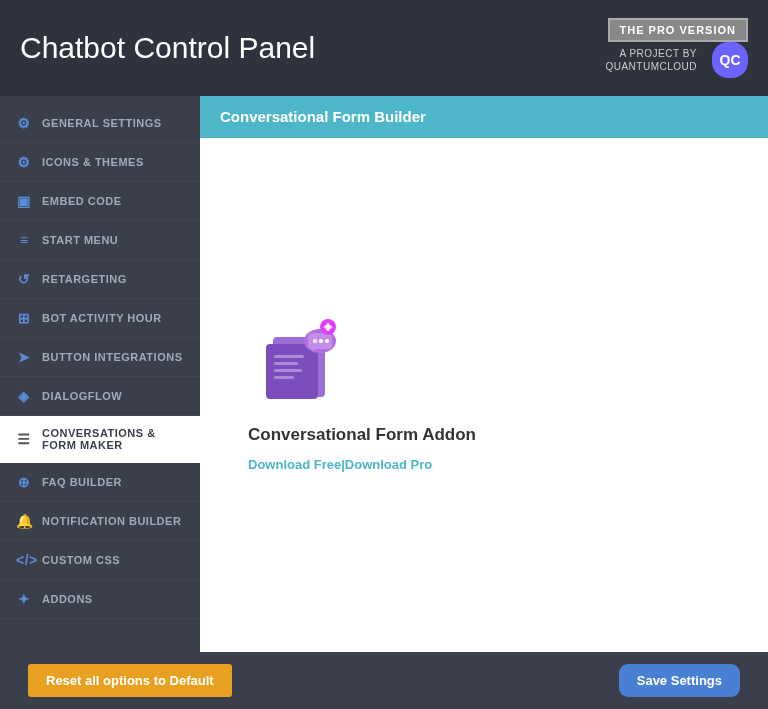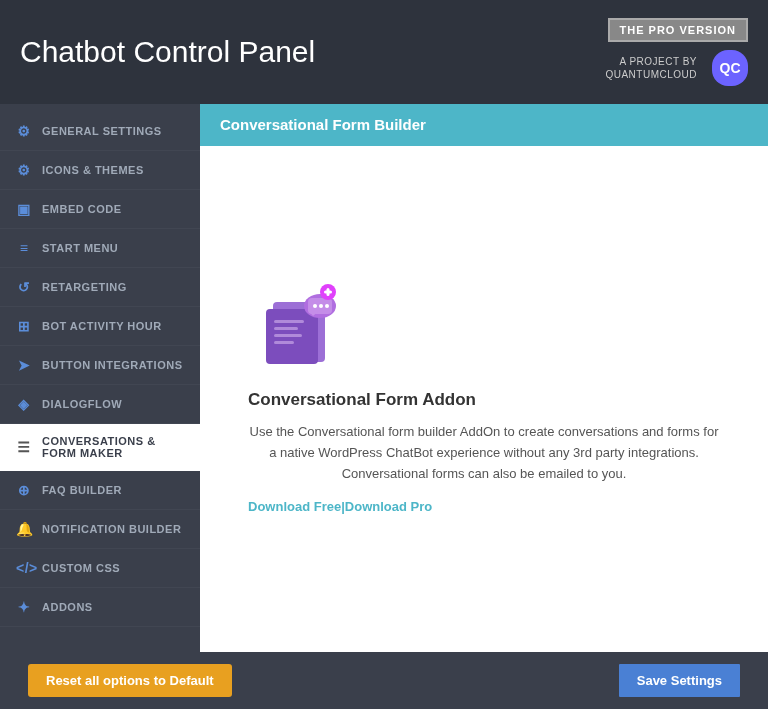--- a/index.html
+++ b/index.html
@@ -34,21 +34,21 @@
     }
     .pro-badge {
       background: #888;
       color: #fff;
       font-size: 11px;
       font-weight: bold;
       letter-spacing: 1px;
       padding: 4px 10px;
       border: 2px solid #aaa;
       text-transform: uppercase;
-      margin-bottom: 8px;
+      margin-bottom: 0;
     }
     .brand-row {
       display: flex;
       align-items: center;
       gap: 15px;
     }
     .brand-text {
       color: #ccc;
       font-size: 10px;
       text-transform: uppercase;
@@ -198,21 +198,21 @@
       border-radius: 3px;
       font-weight: bold;
     }
     .btn-save {
       background: #4a80d4;
       color: #fff;
       border: none;
       padding: 9px 18px;
       font-size: 13px;
       cursor: pointer;
-      border-radius: 1px;
+      border-radius: 9px;
       font-weight: bold;
     }
   </style>
 </head>
 <body>
 
 <div class="header">
   <span class="header-title">Chatbot Control Panel</span>
   <div class="header-badge-area">
     <div class="pro-badge">THE PRO VERSION</div>
@@ -328,21 +328,20 @@
 
           <polygon points="65,32 72,26 60,26" fill="#c48de8"></polygon>
 
           <circle cx="80" cy="8" r="8" fill="#e040fb"></circle>
           <rect x="76" y="6.5" width="8" height="3" rx="1.5" fill="#fff"></rect>
           <rect x="78.5" y="4" width="3" height="8" rx="1.5" fill="#fff"></rect>
         </svg>
       </div>
 
       <div class="addon-title">Conversational Form Addon</div>
-      <p class="addon-description">Use the Conversational form builder AddOn to create conversations and forms for a native WordPress ChatBot experience without any 3rd party integrations. Conversational forms can also be emailed to you.</p>
       <div class="addon-links">
         <a href="#">Download Free</a><span class="pipe">|</span><a href="#">Download Pro</a>
       </div>
     </div>
   </div>
 
 </div>
 
 <div class="footer">
   <button class="btn-reset">Reset all options to Default</button>

